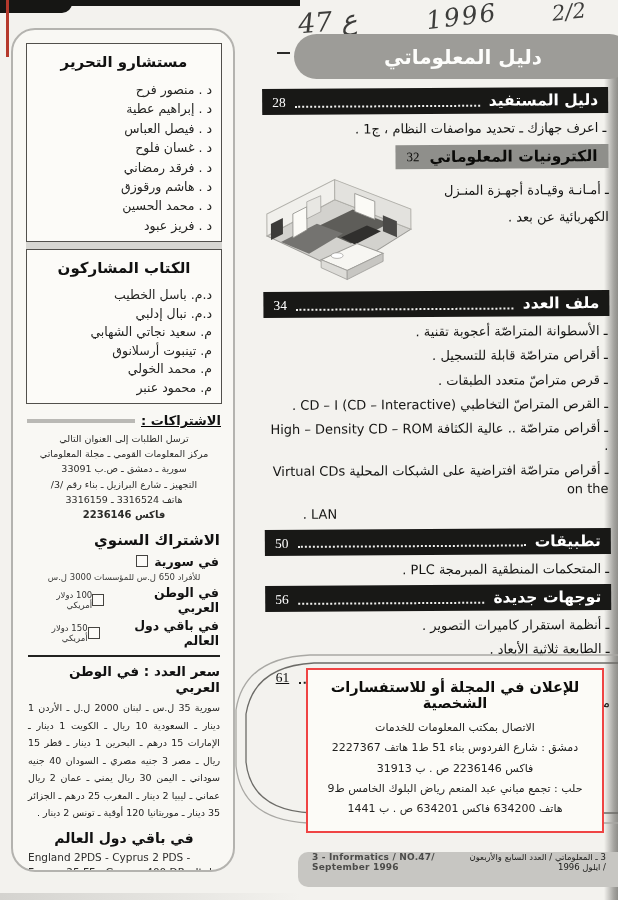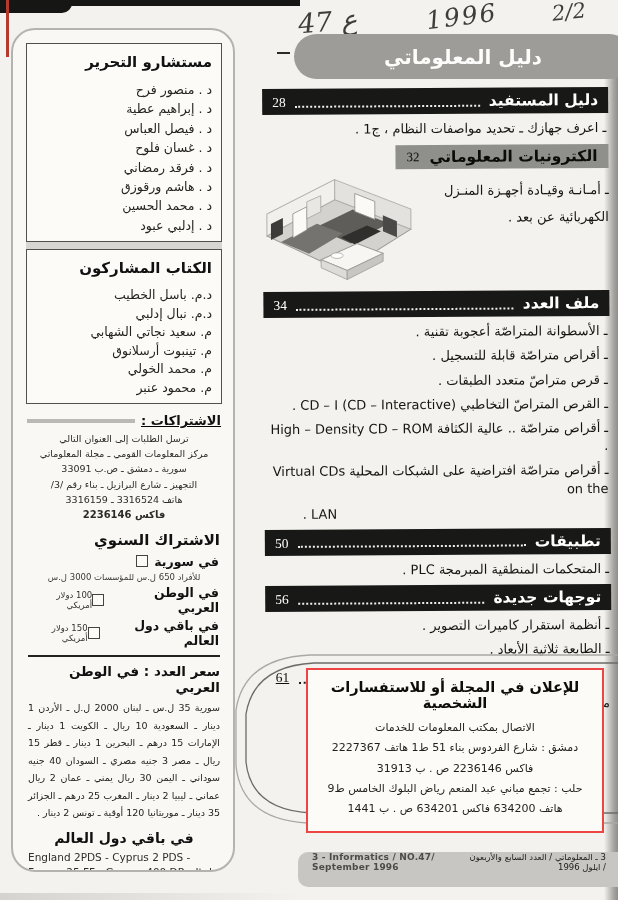--- a/index.html
+++ b/index.html
@@ -59,21 +59,21 @@
   
   .footerbar{position:absolute;top:852px;left:298px;right:0;height:19px;background:#c7c6c2;
     border-radius:10px 0 0 10px;display:flex;align-items:center;justify-content:space-between;padding:0 12px 16px 14px;}
   .f-en{font-size:9px;font-weight:bold;color:#4b4b49;letter-spacing:.2px;}
   .f-ar{font-size:8.5px;color:#20201e;direction:rtl;}
 
   
   .sidebar{position:absolute;left:11px;top:28px;width:224px;height:844px;box-sizing:border-box;
     border:2px solid #b4b3af;border-radius:24px;background:#f9f8f4;padding:13px 11px 8px 13px;overflow:hidden;}
   .nbox{border:1px solid #52504c;background:#fcfbf8;padding:6px 9px;}
-  .nbox .bhead{font-weight:bold;font-size:15px;color:#111;margin:3px 0 9px;direction:rtl;}
+  .nbox .bhead{text-align:center;font-weight:bold;font-size:15px;color:#111;margin:3px 0 9px;direction:rtl;}
   .names div{text-align:right;direction:rtl;font-size:12.5px;line-height:1.48;color:#242422;}
   .names.spread div{line-height:1.55;}
   .sep{height:7px;background:#d7d6d2;}
   .subhead{display:flex;align-items:center;direction:rtl;gap:6px;margin:9px 1px 3px;text-decoration:underline;}
   .subhead b{font-size:13px;color:#111;}
   .subhead .rule{flex:1;height:4px;background:#bab9b5;}
   .addr{text-align:center;direction:rtl;font-size:9.5px;line-height:1.6;color:#2b2b29;}
   .addr .fax{font-weight:bold;font-size:10px;}
   .annualhead{direction:rtl;text-align:right;font-weight:bold;font-size:15px;color:#111;margin:8px 2px 5px;}
   .opt{display:flex;align-items:center;direction:rtl;margin:3px 3px;}
@@ -204,21 +204,21 @@
     <div class="nbox">
       <div class="bhead">مستشارو التحرير</div>
       <div class="names spread">
         <div>د . منصور فرح</div>
         <div>د . إبراهيم عطية</div>
         <div>د . فيصل العباس</div>
         <div>د . غسان فلوح</div>
         <div>د . فرقد رمضاني</div>
         <div>د . هاشم ورقوزق</div>
         <div>د . محمد الحسين</div>
-        <div>د . إدلبي عبود</div>
+        <div>د . فريز عبود</div>
       </div>
     </div>
 
     <div class="sep"></div>
 
     <div class="nbox">
       <div class="bhead">الكتاب المشاركون</div>
       <div class="names">
         <div>د.م. باسل الخطيب</div>
         <div>د.م. نبال إدلبي</div>

